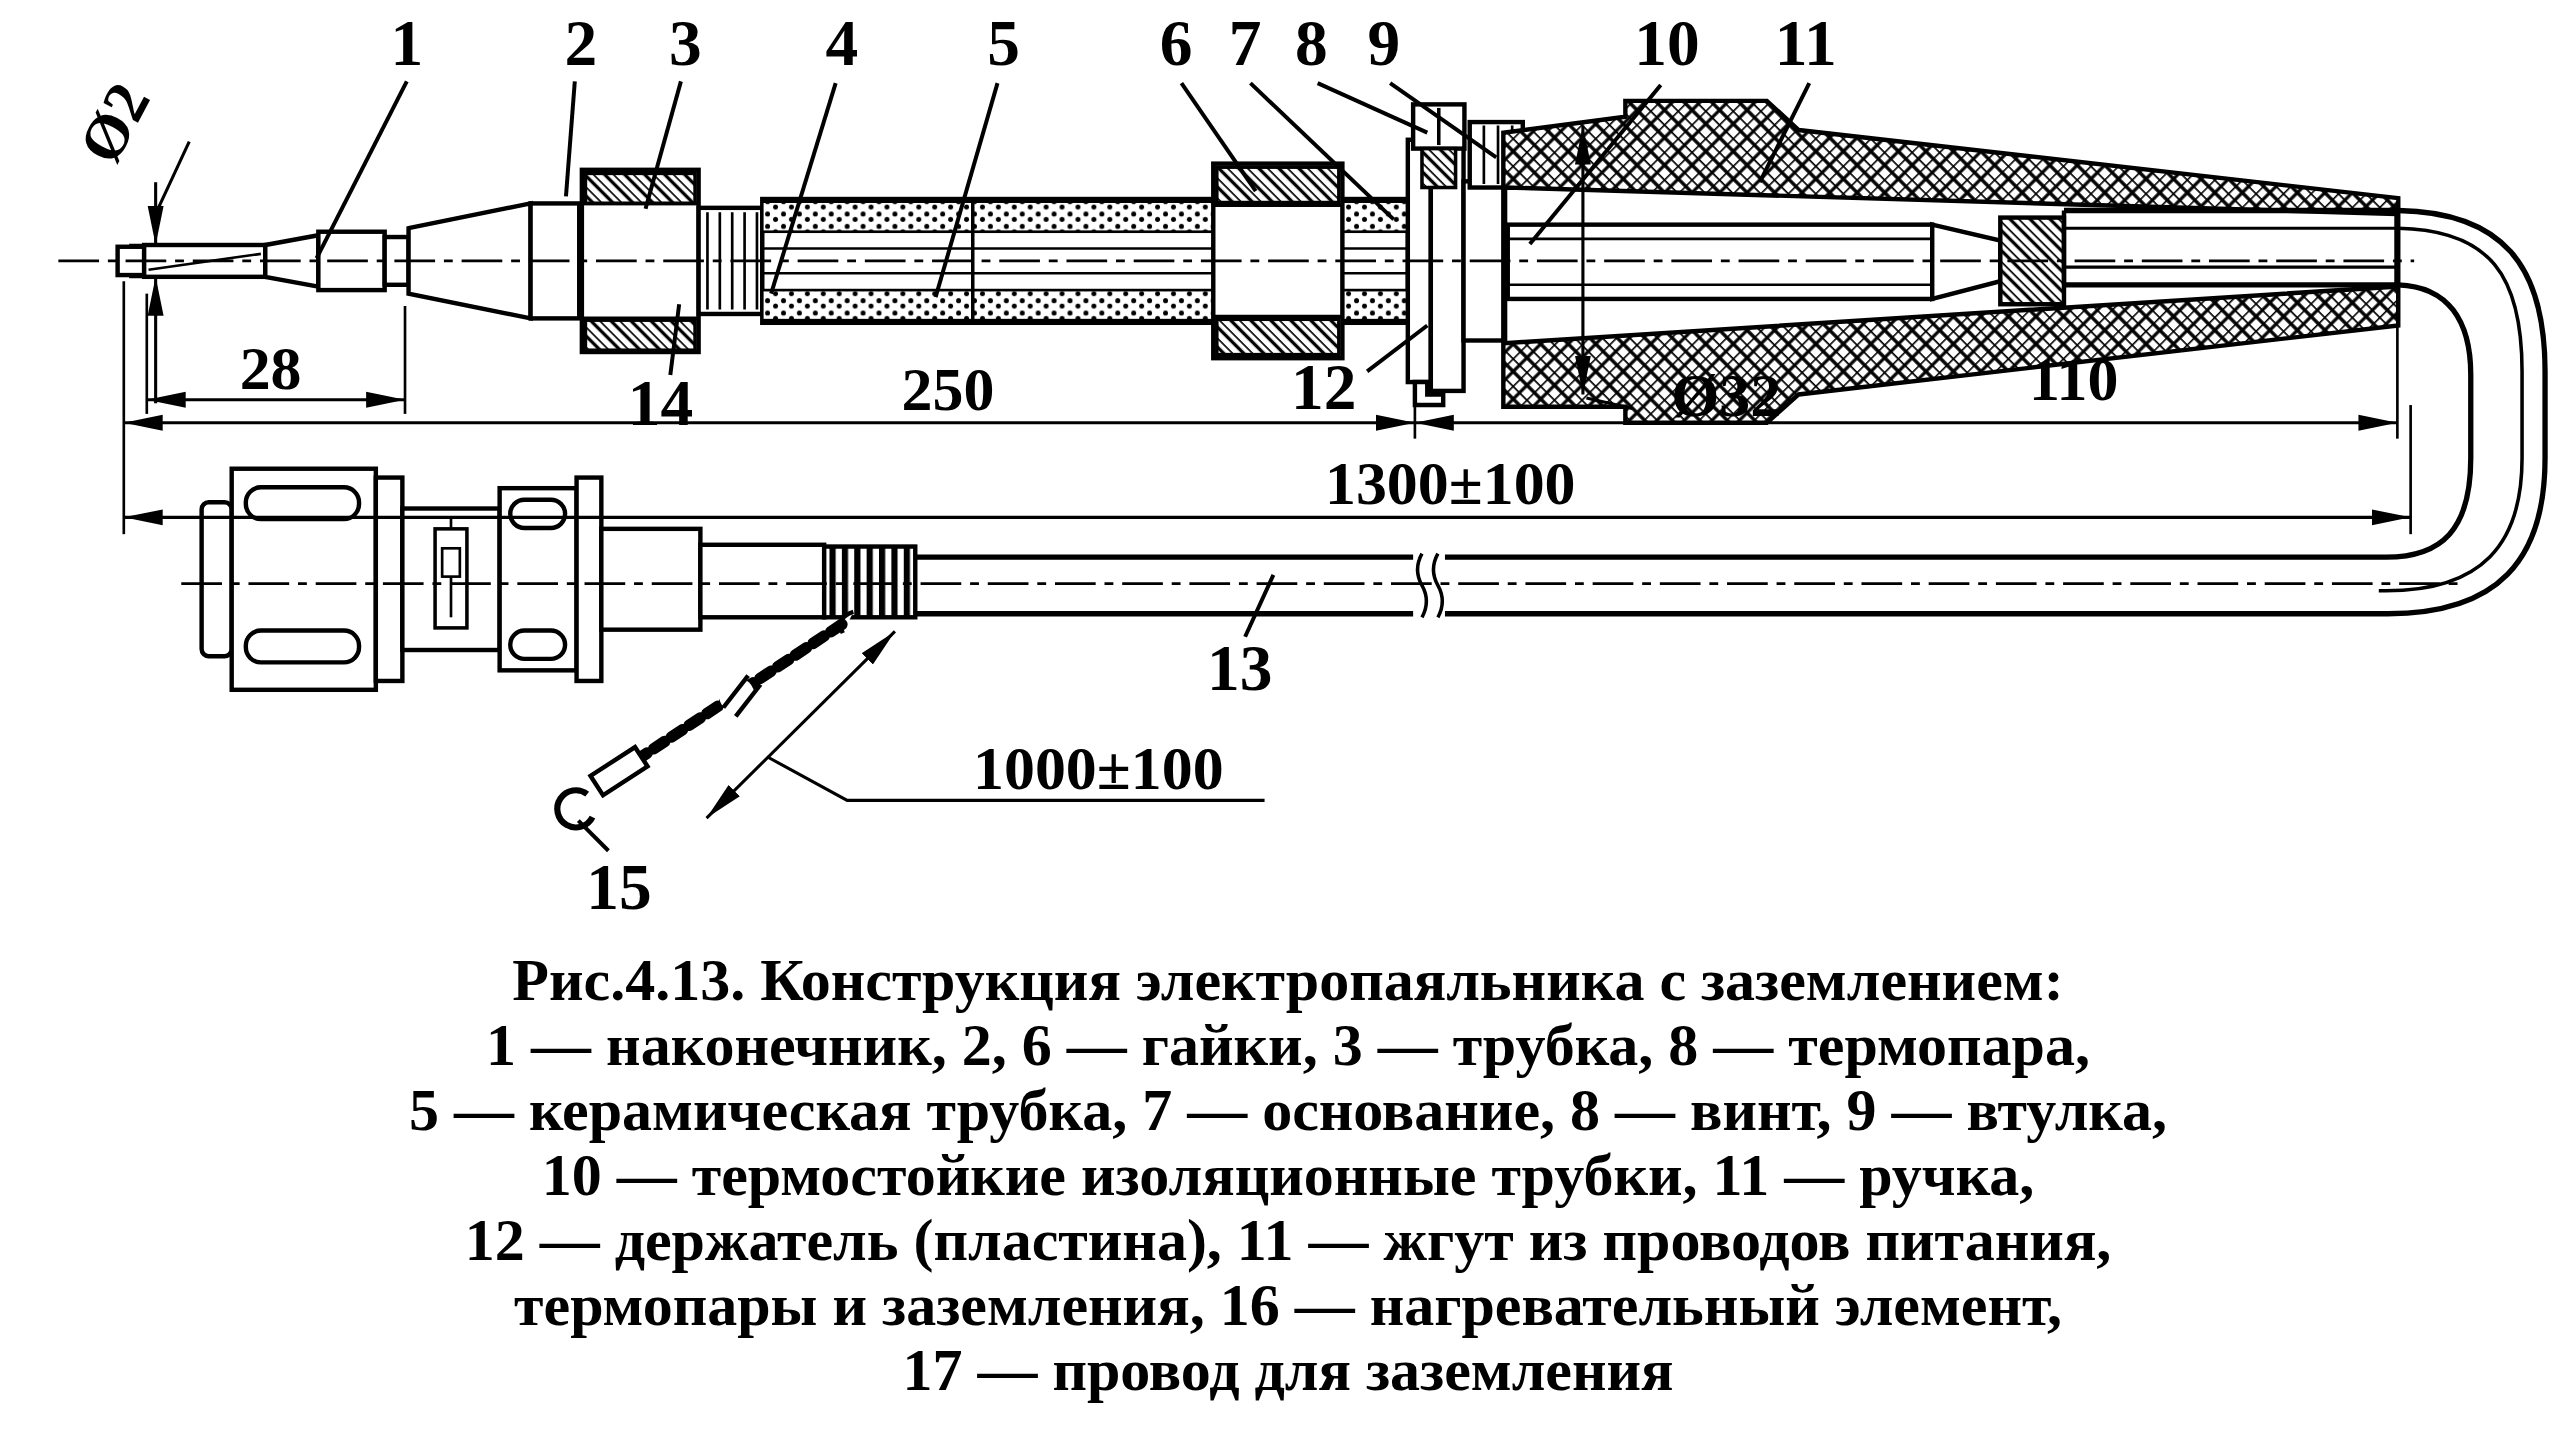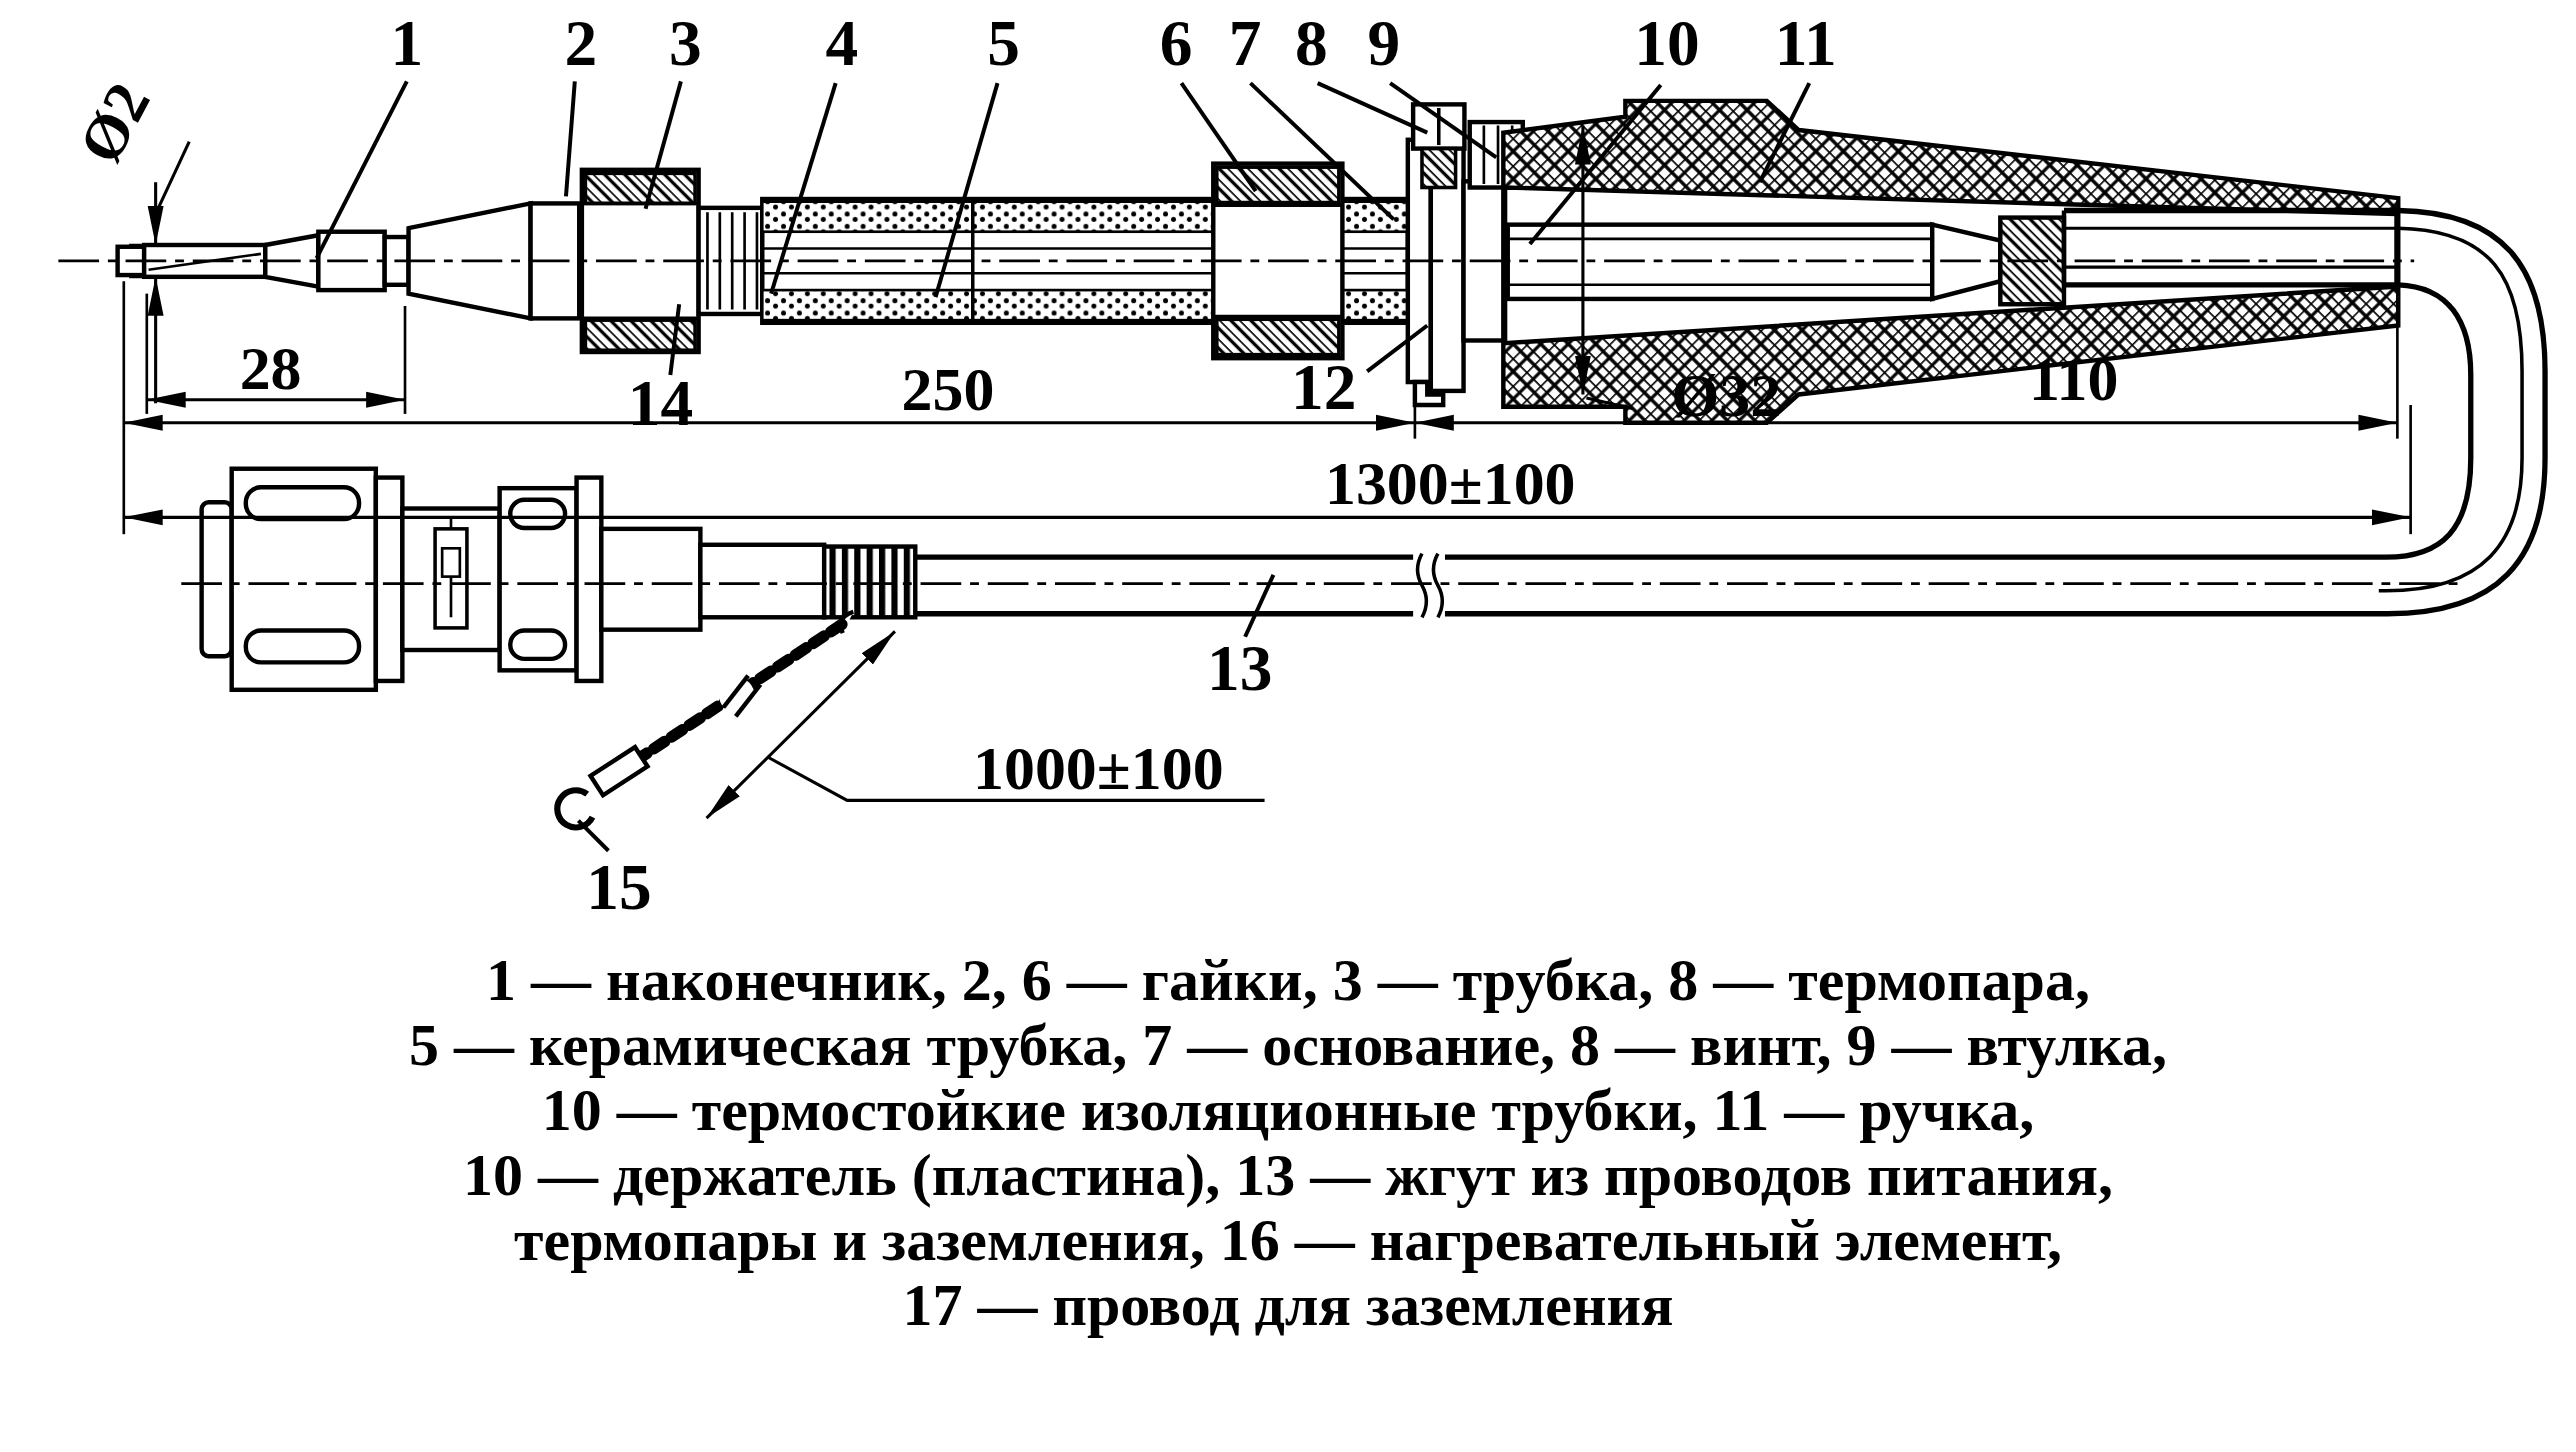--- a/index.html
+++ b/index.html
@@ -260,22 +260,23 @@
         <text class="fig-dim" x="306" y="440">28</text>
         <text class="fig-dim" x="1072" y="464">250</text>
         <text class="fig-dim" x="2345" y="452">110</text>
         <text class="fig-dim" x="1952" y="470">Ø32</text>
         <text class="fig-dim" x="1640" y="570">1300±100</text>
         <text class="fig-dim" x="1242" y="892">1000±100</text>
       </g>
 </svg>
 
 <div id="caption">
+  <div>Рис.4.13. Конструкция электропаяльника с заземлением:</div>
   <div>1 — наконечник, 2, 6 — гайки, 3 — трубка, 8 — термопара,</div>
   <div>5 — керамическая трубка, 7 — основание, 8 — винт, 9 — втулка,</div>
   <div>10 — термостойкие изоляционные трубки, 11 — ручка,</div>
-  <div>10 — держатель (пластина), 13 — жгут из проводов питания,</div>
+  <div>12 — держатель (пластина), 11 — жгут из проводов питания,</div>
   <div>термопары и заземления, 16 — нагревательный элемент,</div>
   <div>17 — провод для заземления</div>
 </div>
 
 </div>
 
 
 </body></html>

